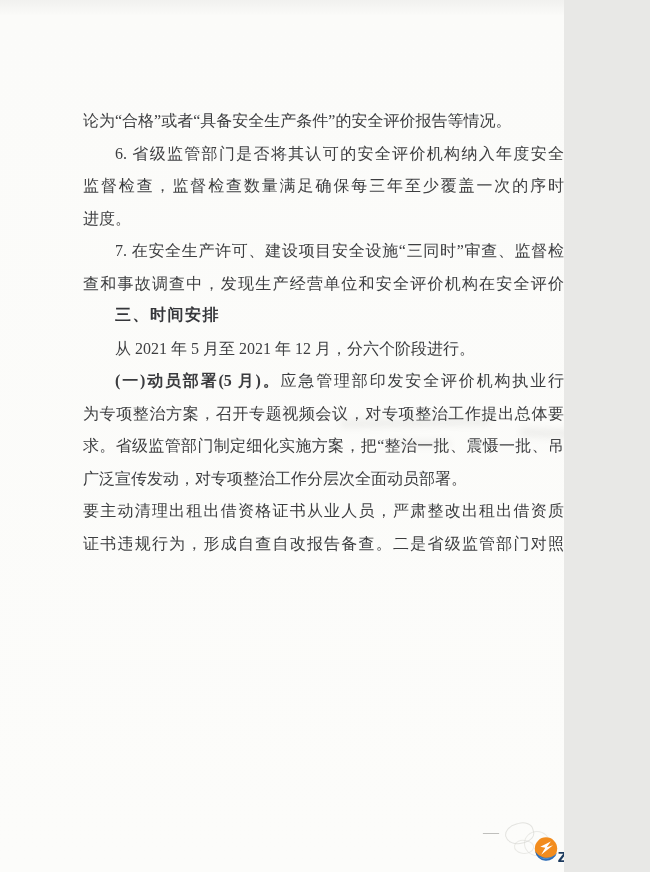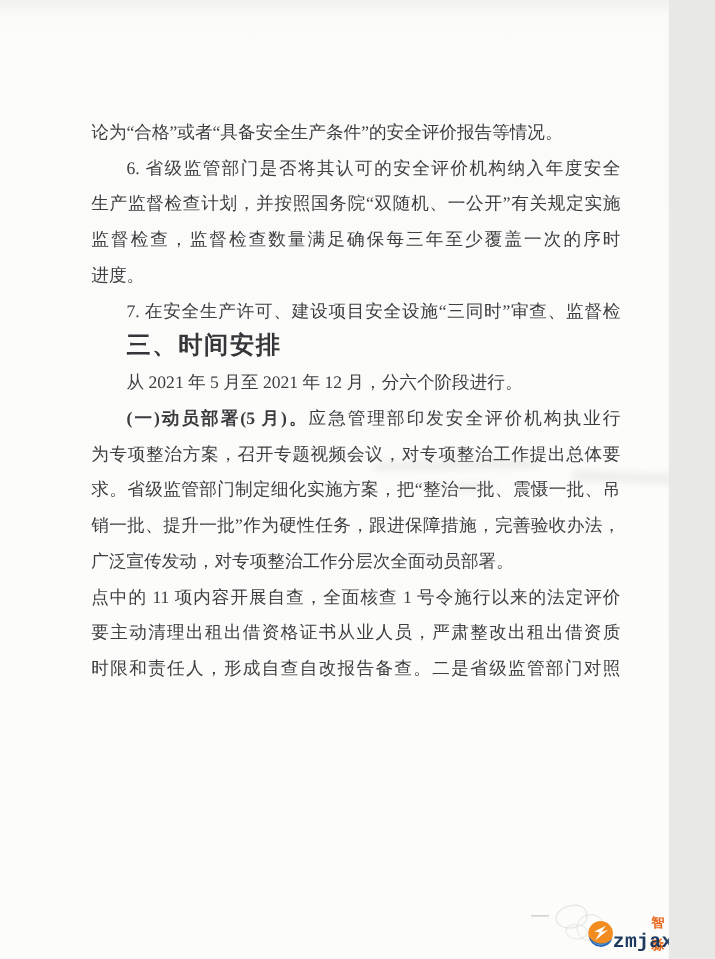--- a/index.html
+++ b/index.html
@@ -1,35 +1,36 @@
 <!DOCTYPE html>
 <html><head>
 <meta charset="utf-8">
 <style>
   html,body{margin:0;padding:0;}
   body{width:650px;height:872px;overflow:hidden;background:#e8e8e6;}
   #page{
-    position:relative;width:608px;height:872px;overflow:hidden;
+    position:relative;width:532px;height:872px;overflow:hidden;
     background:linear-gradient(180deg,#f1f1ef 0px,#fbfbf9 16px,#fcfcfa 100%);
     font-family:"Liberation Serif","DejaVu Serif",serif;
+    padding-left:32px;
   }
   
   .doc{
     position:absolute;left:83px;top:105px;width:481px;
     color:#3d3e40;font-size:16px;
   }
   .ln{
     height:32.5px;line-height:32.5px;
     text-align:justify;text-align-last:justify;
     overflow:hidden;white-space:normal;
   }
   .ln.end{text-align-last:left;}
   .ln.ind{padding-left:32px;font-family:Liberation Serif, serif;}
   .ln.hd{
-    font-weight:700;letter-spacing:1.5px;font-size:22px;
+    font-weight:700;letter-spacing:1.5px;font-size:16px;
     font-family:Liberation Mono, monospace;
     color:#35363a;
   }
   .lead{font-weight:700;color:#3a3b3e;}
   
   .smudge{position:absolute;background:#9a9a96;filter:blur(3px);opacity:.12;border-radius:4px;}
   .smudge.s1{left:340px;top:418px;width:150px;height:9px;transform:rotate(-1deg);}
   .smudge.s2{left:520px;top:429px;width:95px;height:10px;transform:rotate(2deg);}
   .smudge.s3{left:390px;top:440px;width:60px;height:7px;}
   
@@ -56,36 +57,34 @@
   }
 </style>
 </head>
 <body>
 
 <div id="page">
 
   <div class="doc">
     <div class="ln end">论为“合格”或者“具备安全生产条件”的安全评价报告等情况。</div>
     <div class="ln ind">6. 省级监管部门是否将其认可的安全评价机构纳入年度安全</div>
-    <div class="ln">生产监督检查计划，并按照国务院“双随机、一公开”有关规定实施</div>
     <div class="ln">监督检查，监督检查数量满足确保每三年至少覆盖一次的序时</div>
     <div class="ln end">进度。</div>
     <div class="ln ind">7. 在安全生产许可、建设项目安全设施“三同时”审查、监督检</div>
+    <div class="ln">查和事故调查中，发现生产经营单位和安全评价机构在安全评价</div>
     <div class="ln hd ind end">三、时间安排</div>
     <div class="ln ind end">从 2021 年 5 月至 2021 年 12 月，分六个阶段进行。</div>
     <div class="ln ind">
       <span class="lead">(一)动员部署(5 月)。</span><span>应急管理部印发安全评价机构执业行</span>
     </div>
     <div class="ln">为专项整治方案，召开专题视频会议，对专项整治工作提出总体要</div>
     <div class="ln">求。省级监管部门制定细化实施方案，把“整治一批、震慑一批、吊</div>
-    <div class="ln">销一批、提升一批”作为硬性任务，跟进保障措施，完善验收办法，</div>
     <div class="ln end">广泛宣传发动，对专项整治工作分层次全面动员部署。</div>
-    <div class="ln">点中的 11 项内容开展自查，全面核查 1 号令施行以来的法定评价</div>
     <div class="ln">要主动清理出租出借资格证书从业人员，严肃整改出租出借资质</div>
-    <div class="ln">时限和责任人，形成自查自改报告备查。二是省级监管部门对照</div>
+    <div class="ln">证书违规行为，形成自查自改报告备查。二是省级监管部门对照</div>
   </div>
 
   <div class="smudge s1"></div>
   <div class="smudge s2"></div>
   <div class="smudge s3"></div>
 
   <div class="page-dash">—</div>
 
   <div class="scrib c1"></div>
   <div class="scrib c2"></div>

